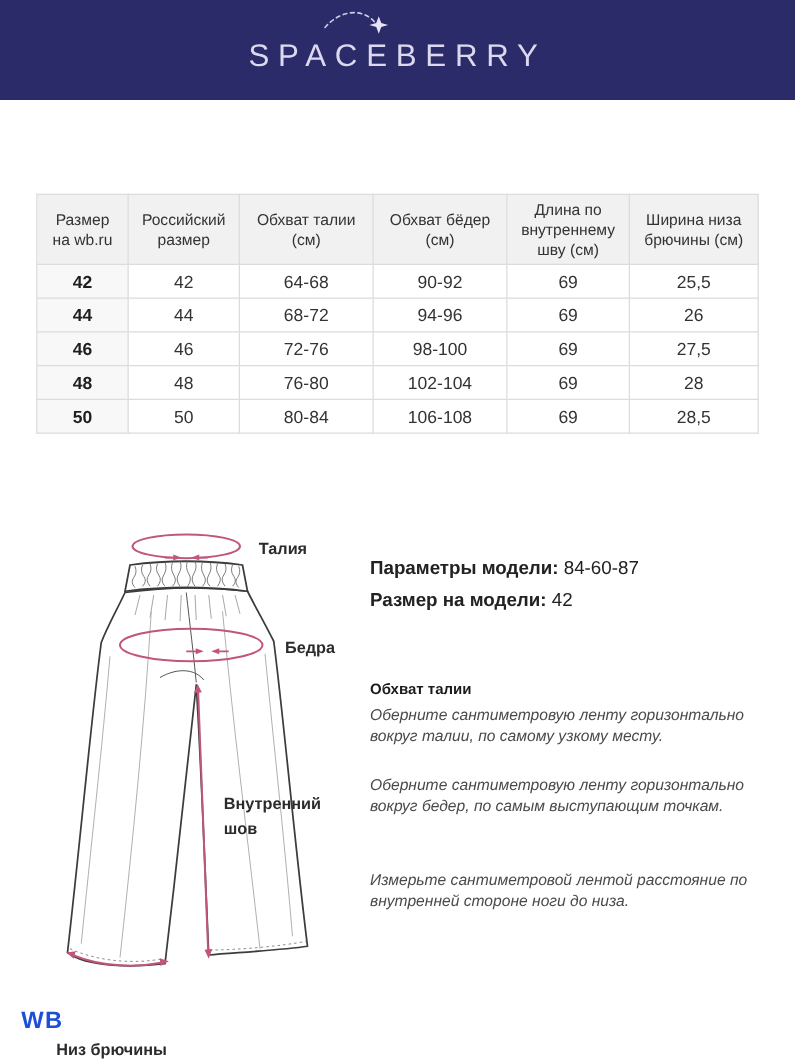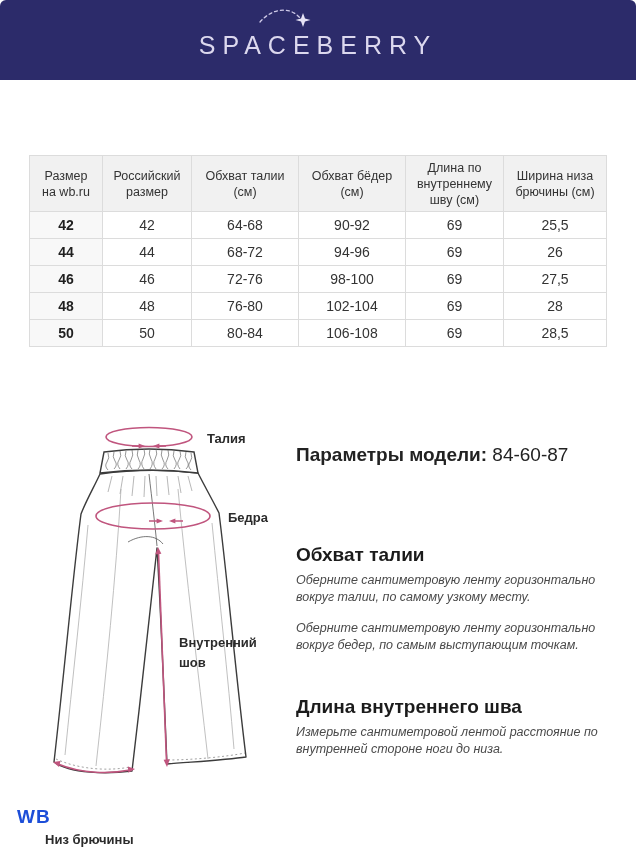--- a/index.html
+++ b/index.html
@@ -1,17 +1,17 @@
 <!DOCTYPE html>
 <html><head>
 <meta charset="utf-8">
 <style>
   html,body { margin:0; padding:0; background:#ffffff; }
   .page { position:relative; width:636px; height:848px; background:#ffffff;
-          font-family:"Liberation Sans", sans-serif; overflow:hidden; margin:0 auto;border-radius:6px; }
+          font-family:"Liberation Sans", sans-serif; overflow:hidden; margin:0 auto; }
 
   
   .brand-header { position:absolute; left:0; top:0; width:636px; height:80px; background:#2c2b6a; }
   .logo-wrap { position:absolute; left:0; top:0; width:636px; height:80px;
                display:flex; align-items:center; justify-content:center; }
   .logo-text { color:#dcd8ee; font-size:25px; font-weight:400; letter-spacing:7px; margin-top:10px; }
   .comet { position:absolute; left:252px; top:6px; }
 
   
   .size-table { position:absolute; left:29px; top:155px; width:577px;
@@ -24,25 +24,25 @@
 
   
   .pants-svg { position:absolute; left:20px; top:415px; }
   .diag-label { position:absolute; font-size:13px; font-weight:600; color:#2b2b2b; line-height:20px; }
   .lbl-waist { left:207px; top:429px; }
   .lbl-hips { left:228px; top:508px; }
   .lbl-inseam { left:179px; top:633px; width:100px; }
   .lbl-hem { left:45px; top:830px; }
 
   
-  .model-info { position:absolute; left:296px; top:442px; font-size:19px; color:#222222; }
+  .model-info { position:absolute; left:296px; top:442px; font-size:15px; color:#222222; }
   .model-info .line { line-height:25.5px; white-space:nowrap; }
   .model-info .lbl { font-weight:700; }
   .guide-section { position:absolute; left:296px; width:312px; }
-  .guide-section h3 { margin:0 0 6px 0; font-size:19px; font-weight:700; color:#1b1b1b; }
+  .guide-section h3 { margin:0 0 6px 0; font-size:12px; font-weight:700; color:#1b1b1b; }
   .guide-section p { margin:0; font-size:12.5px; line-height:16.5px; color:#4a4a4a;font-style:italic; }
   .sec-waist { top:544px; }
   .sec-hips { top:620px; }
   .sec-inseam { top:696px; }
 
   
   .watermark { position:absolute; left:17px; top:806px; font-size:19px; font-weight:700;
                color:#1d4ed8; letter-spacing:1px; }
 </style>
 </head>
@@ -176,29 +176,32 @@
   <div class="diag-label lbl-waist">Талия</div>
   <div class="diag-label lbl-hips">Бедра</div>
   <div class="diag-label lbl-inseam">Внутренний шов</div>
   <div class="diag-label lbl-hem">Низ брючины</div>
 
   <div class="model-info">
     <div class="line">
       <span class="lbl">Параметры модели:</span>
       <span>84-60-87</span>
     </div>
+    <div class="line">
+      <span class="lbl">Размер на модели:</span>
+      <span>42</span>
+    </div>
   </div>
 
   <section class="guide-section sec-waist">
     <h3>Обхват талии</h3>
     <p>Оберните сантиметровую ленту горизонтально вокруг талии, по самому узкому месту.</p>
   </section>
   <section class="guide-section sec-hips">
     <p>Оберните сантиметровую ленту горизонтально вокруг бедер, по самым выступающим точкам.</p>
   </section>
   <section class="guide-section sec-inseam">
-    <h3>Длина внутреннего шва</h3>
     <p>Измерьте сантиметровой лентой расстояние по внутренней стороне ноги до низа.</p>
   </section>
 
   <div class="watermark">WB</div>
 
 </div>
 
 </body></html>

